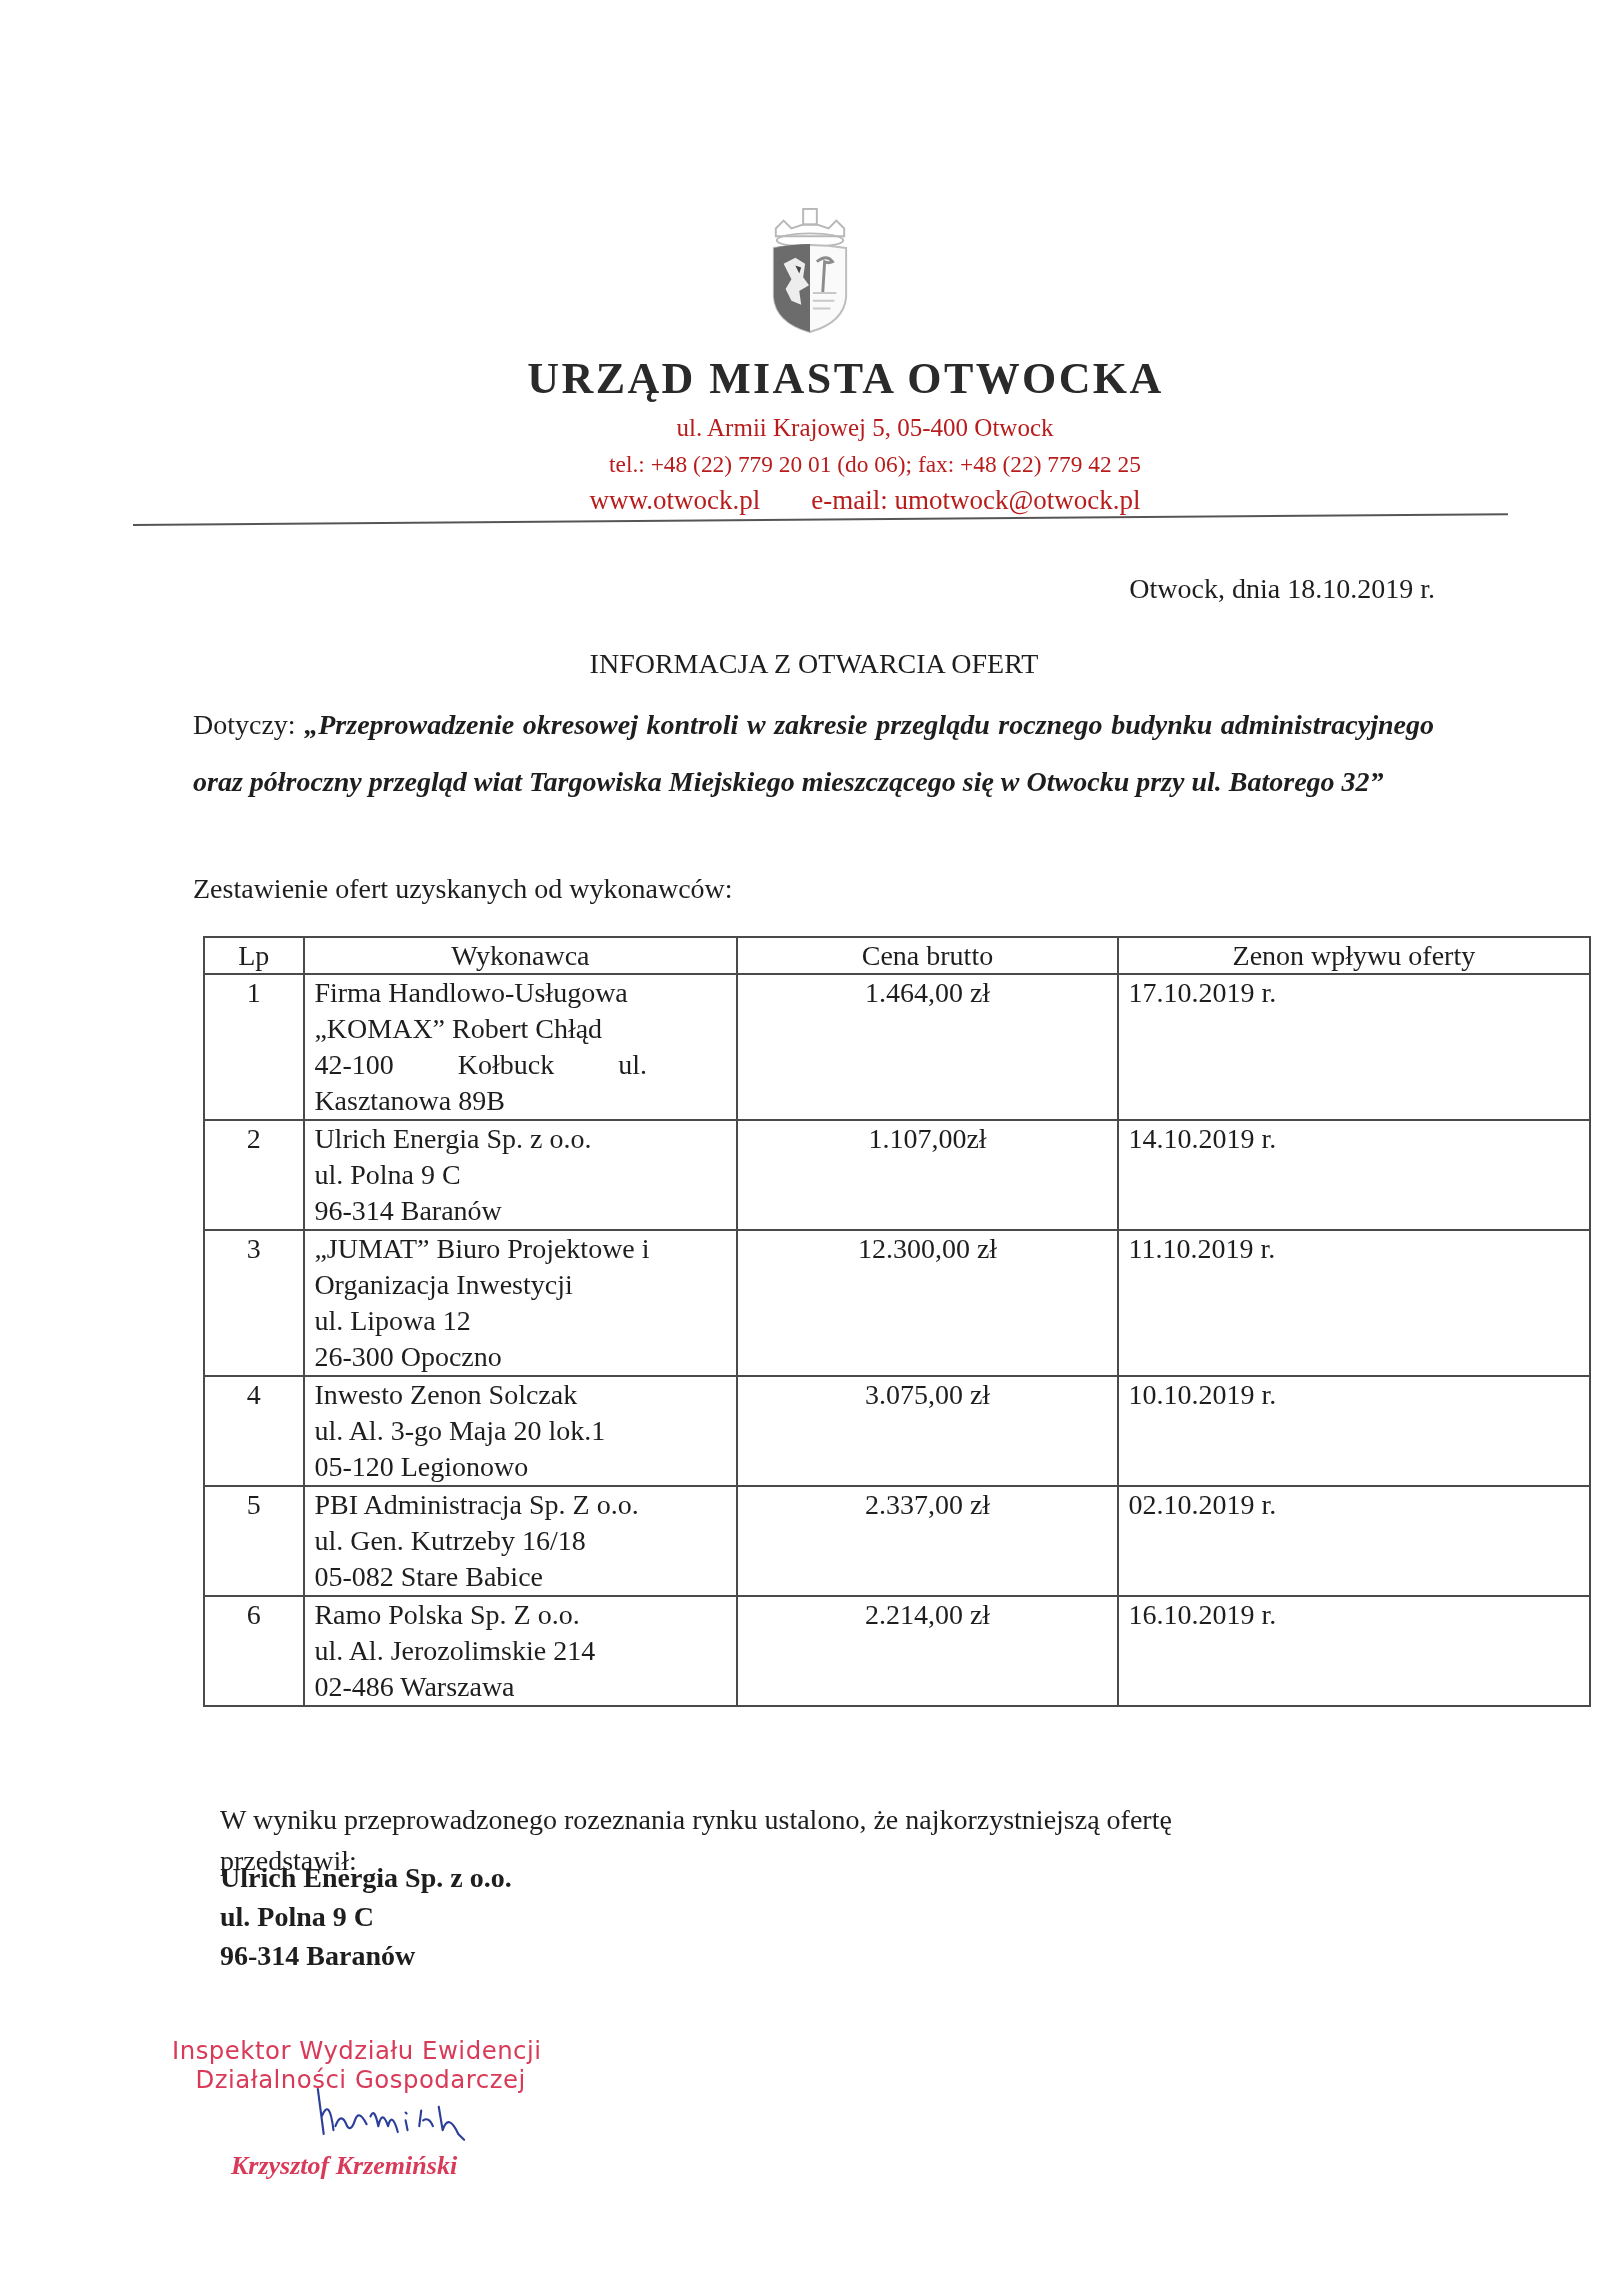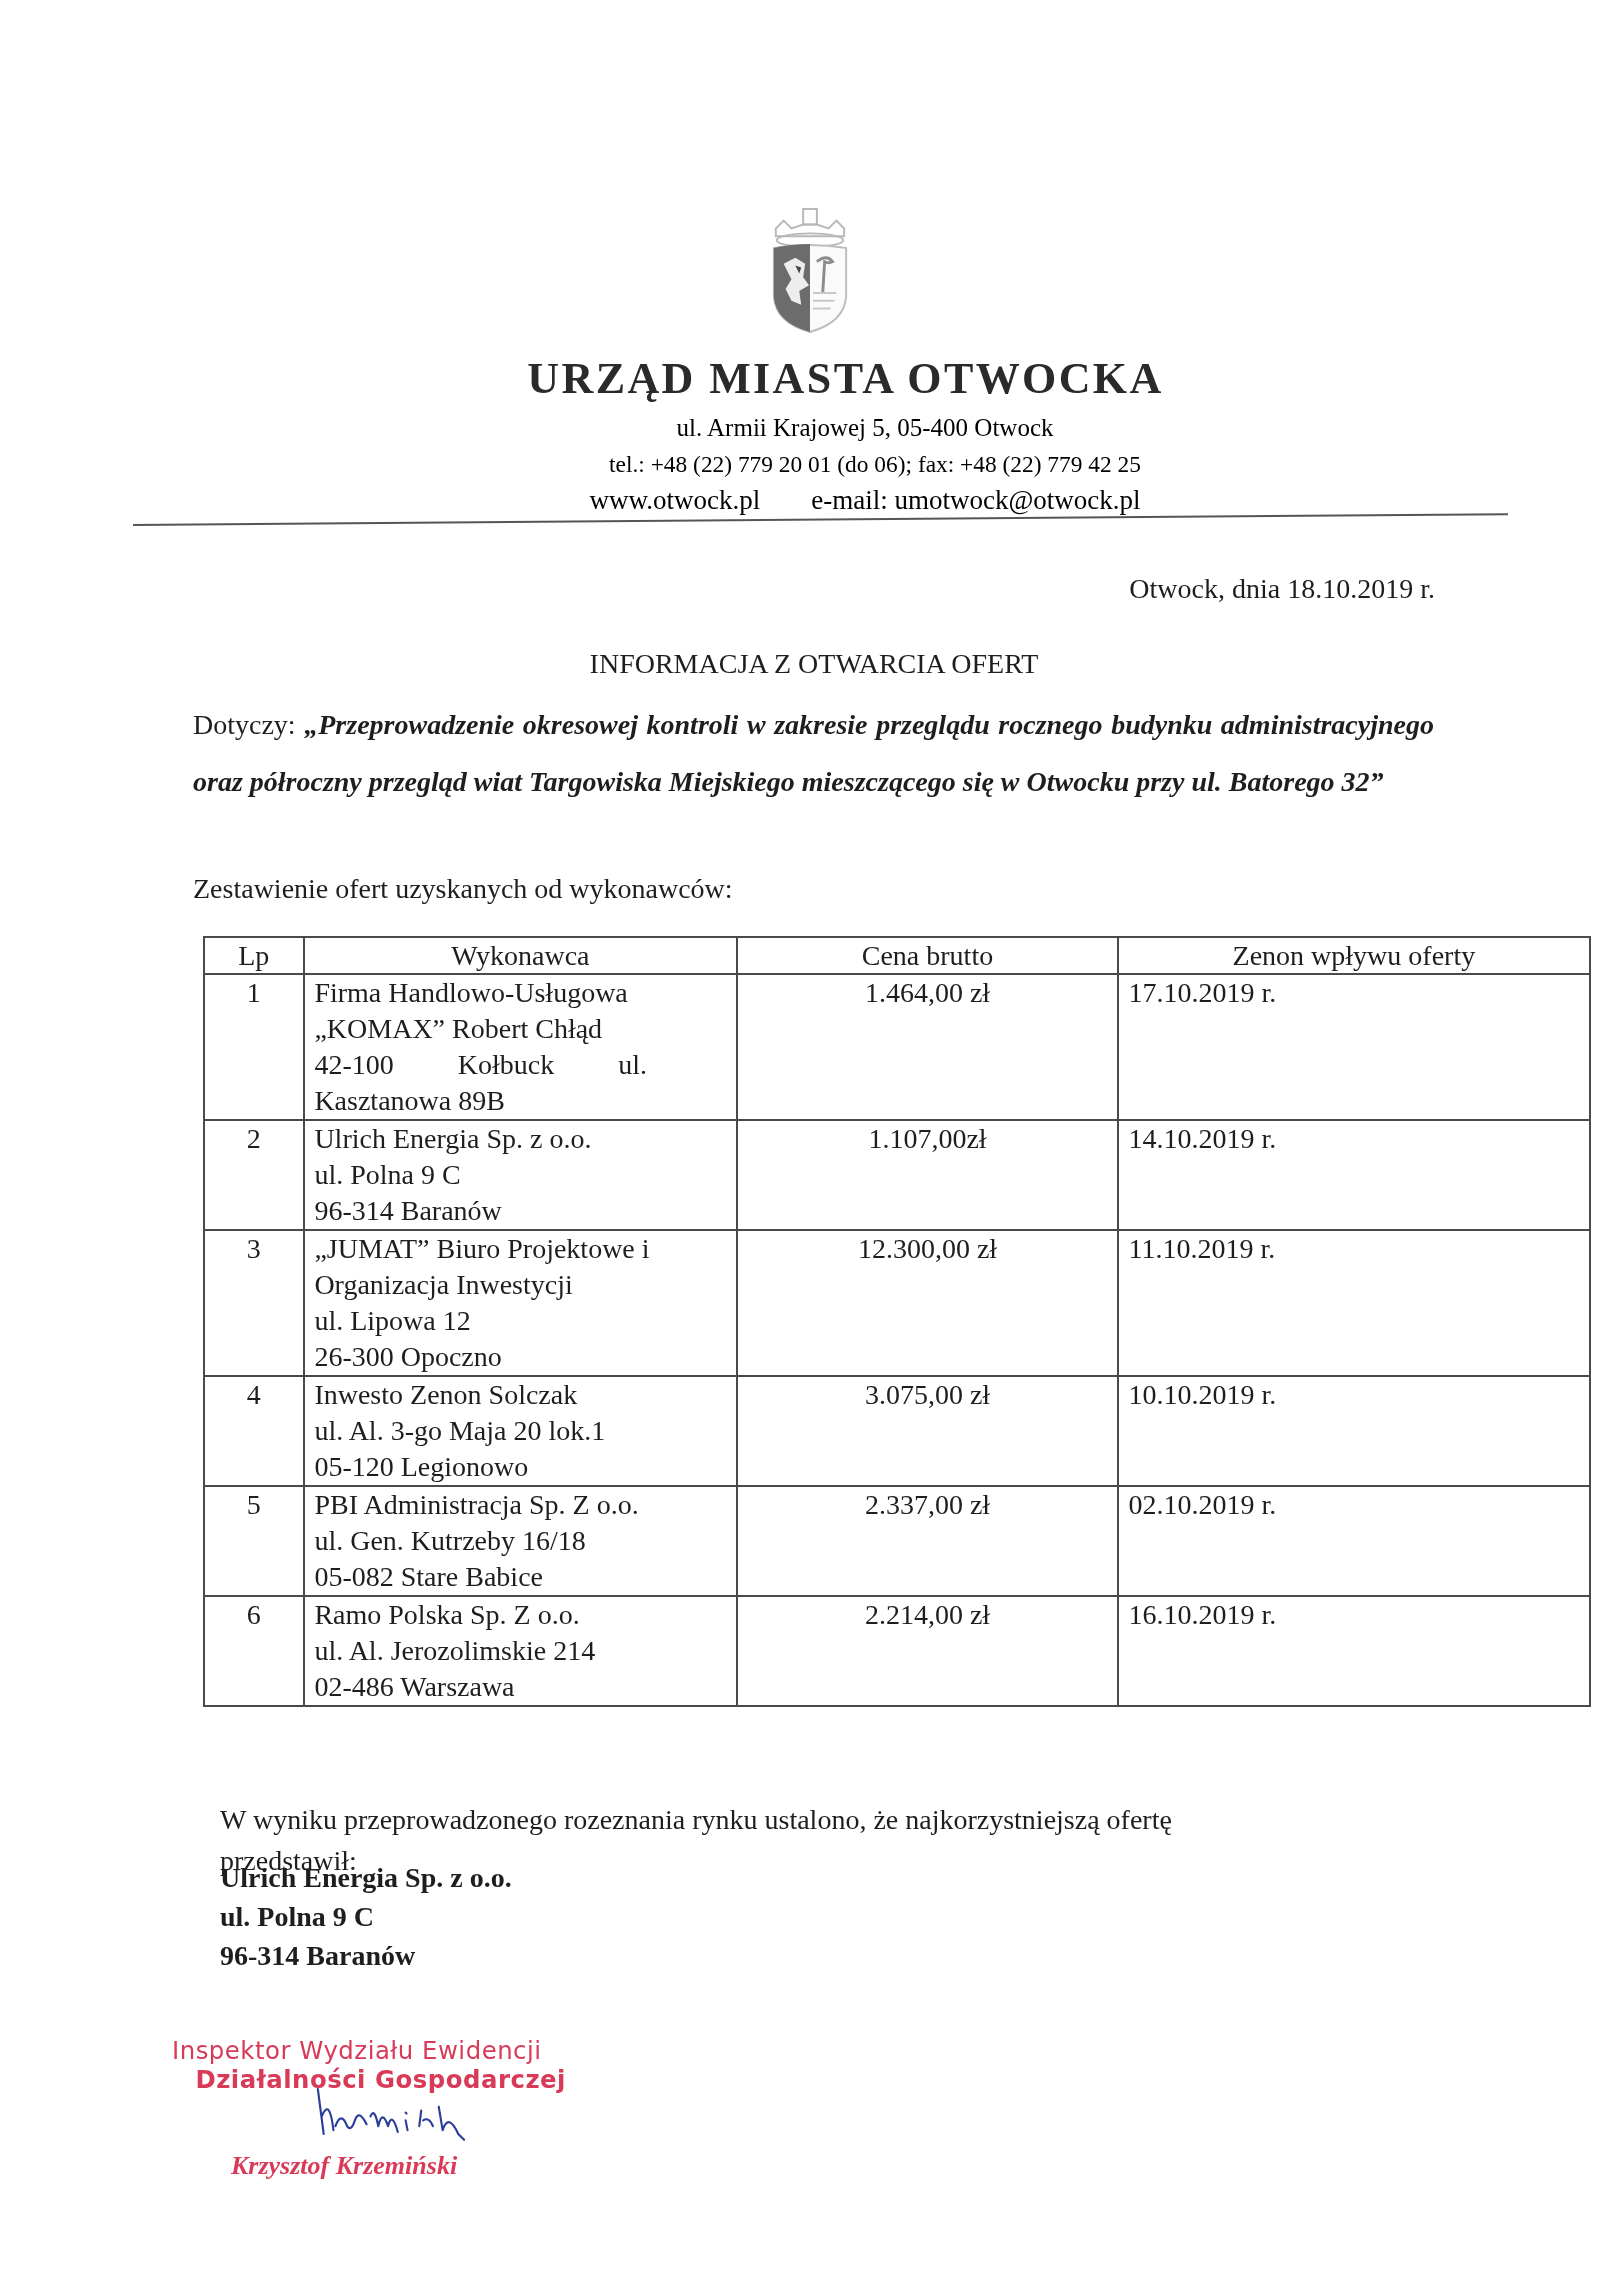--- a/index.html
+++ b/index.html
@@ -10,21 +10,21 @@
   }
   .abs { position: absolute; }
 
   
   .crest { left: 766px; top: 207px; width: 88px; height: 127px; }
   .office-title {
     left: 0; width: 1623px; top: 353px; text-align: center;
     font-size: 44px; font-weight: bold; letter-spacing: 2.4px; color: #2a2a2a;
     padding-left: 68px; box-sizing: border-box;
   }
-  .lh-line { left: 0; width: 1623px; text-align: center; font-size: 25px; color: #000000; padding-left: 107px; box-sizing: border-box; }
+  .lh-line { left: 0; width: 1623px; text-align: center; font-size: 25px; color: #b91c1c; padding-left: 107px; box-sizing: border-box; }
   .lh-addr { top: 414px; }
   .lh-tel { top: 451px; font-size: 23.4px; padding-left: 127px; }
   .lh-web { top: 485px; font-size: 27px; padding-left: 107px; }
   .lh-web .gap { display: inline-block; width: 51px; }
   .rule {
     left: 133px; top: 524px; width: 1375px; height: 2px;
     background: #555; transform: rotate(-0.45deg); transform-origin: left center;
   }
 
   
@@ -54,21 +54,21 @@
   table.offers td.date-col { text-align: left; }
   .c-line { display: block; white-space: nowrap; }
 
   
   .conclusion { left: 220px; top: 1775px; width: 1092px; font-size: 28px; line-height: 41px; margin-top: 24px; }
   .winner { left: 220px; top: 1858px; font-size: 28px; line-height: 39px; font-weight: bold; }
 
   
   .stamp { left: 172px; top: 2036px; color: #d83a58; font-family: "DejaVu Sans", "Liberation Sans", sans-serif; }
   .stamp .l1 { font-size: 24.4px; letter-spacing: 0.5px; }
-  .stamp .l2 { font-size: 24.4px; letter-spacing: 0.5px; padding-left: 23.4px; font-weight: bold; }
+  .stamp .l2 { font-size: 24.4px; letter-spacing: 0.5px; padding-left: 23.4px; font-weight: normal; }
   .stamp .name { font-family: "Liberation Serif", serif; font-style: italic; font-weight: bold; font-size: 26px; margin-top: 57px; padding-left: 59px; }
   .signature { left: 312px; top: 2087px; width: 195px; height: 55px; }
 </style>
 </head>
 <body>
 
 <div class="abs crest">
   <svg viewBox="0 0 90 130" width="88" height="127">
 
     <g fill="none" stroke="#b8b8b8" stroke-width="2">

